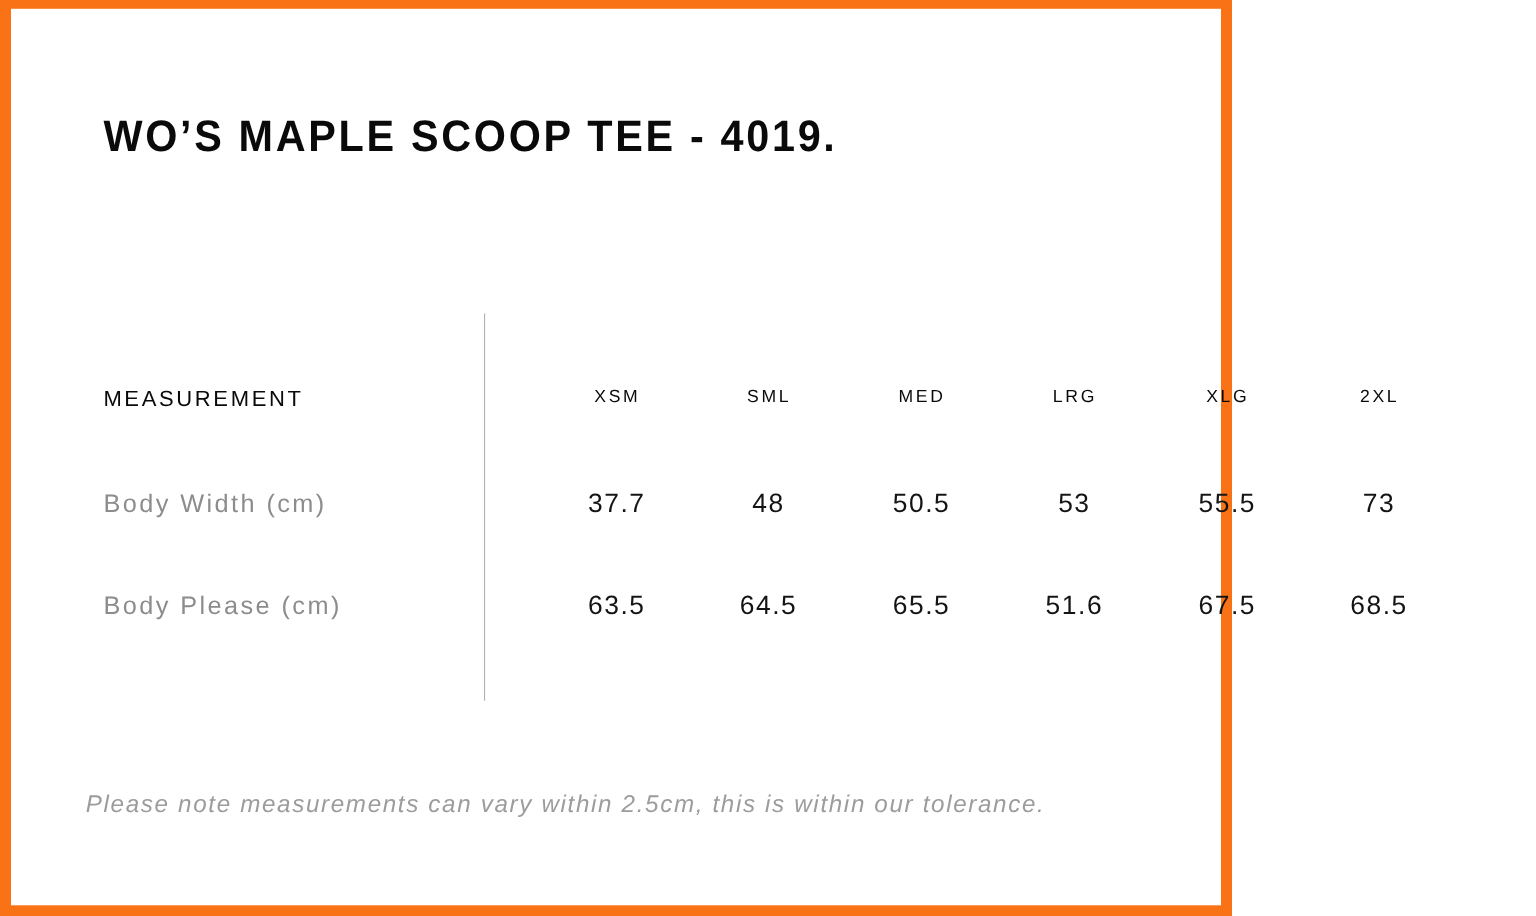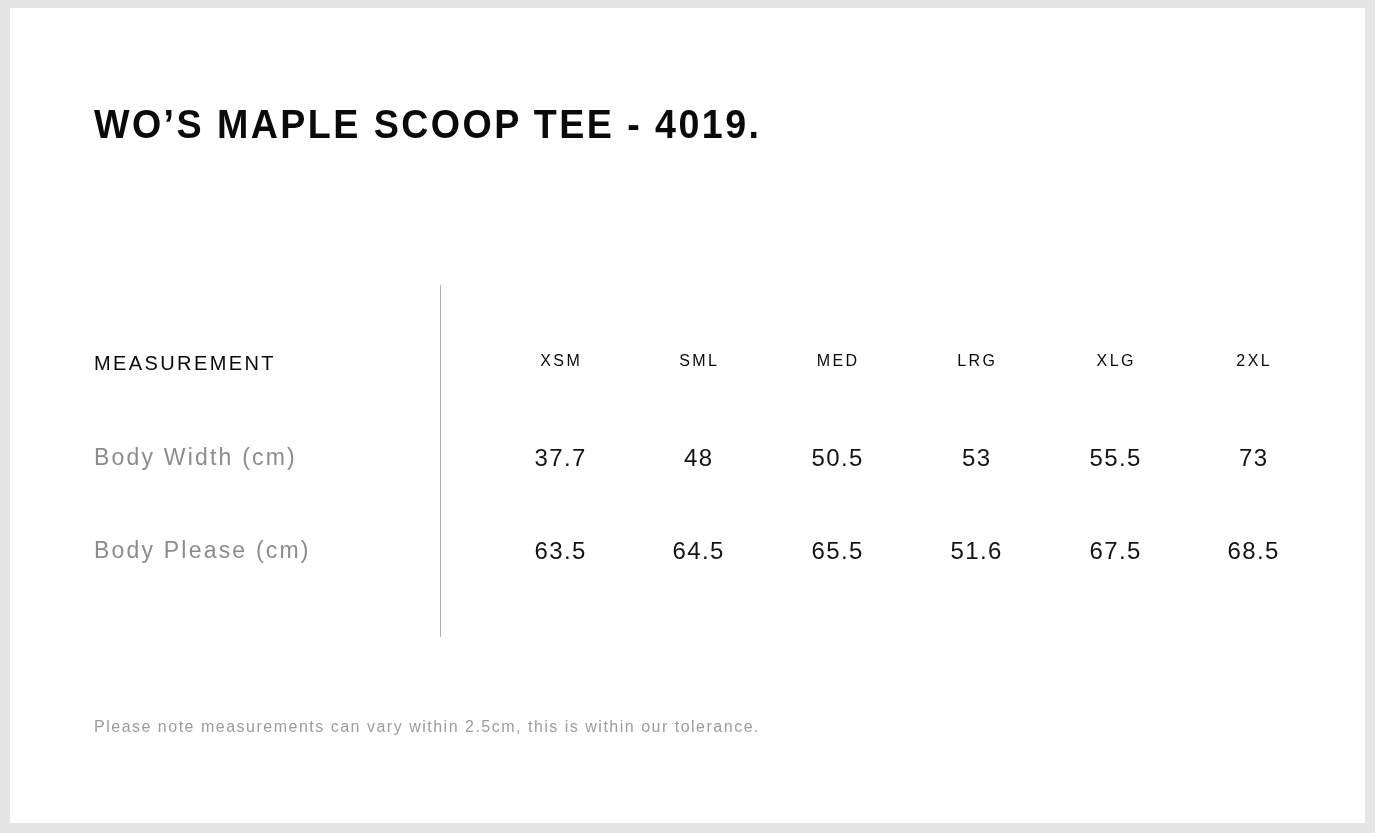--- a/index.html
+++ b/index.html
@@ -10,24 +10,24 @@
   body {
     width: 1396px;
     height: 833px;
     font-family: "Liberation Sans", sans-serif;
     overflow: hidden;
   }
 
   
   #page {
     position: relative;
-    width: 1375px;
+    width: 1120px;
     height: 833px;
     box-sizing: border-box;
-    background: #e5e5e5;
+    background: #f97316;
     padding: 8px 10px 10px 10px;
   }
   #canvas {
     position: relative;
     width: 100%;
     height: 100%;
     background: #ffffff;
     box-sizing: border-box;
   }
 
@@ -125,23 +125,24 @@
   .c0 { left: 550px; }
   .c1 { left: 688px; }
   .c2 { left: 827px; }
   .c3 { left: 966px; }
   .c4 { left: 1105px; }
   .c5 { left: 1243px; }
 
   
   .footnote {
     position: absolute;
-    left: 84px;
+    left: 68px;
     top: 710px;
-    font-size: 16px;
+    font-size: 22px;
+    font-style: italic;
     font-weight: 400;
     letter-spacing: 1.5px;
     color: #9c9c9c;
     white-space: nowrap;
   }
 </style>
 </head>
 <body>
 
 <div id="page">

